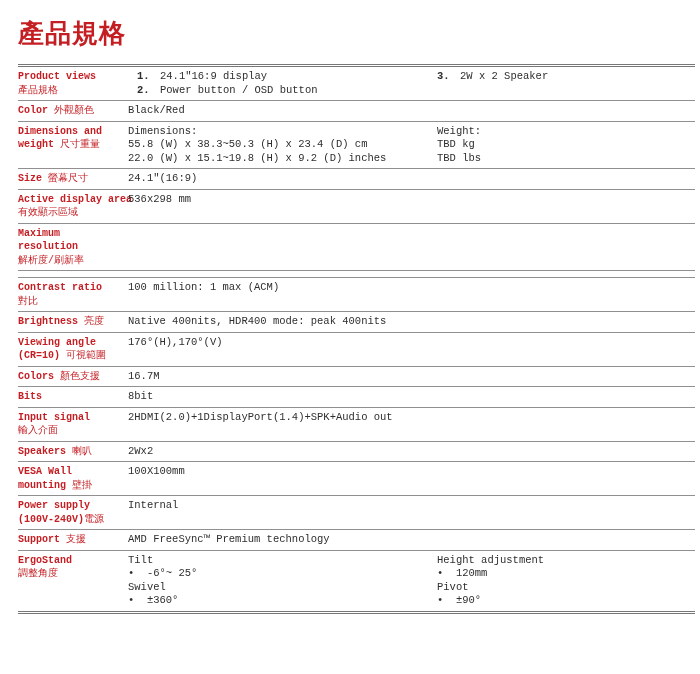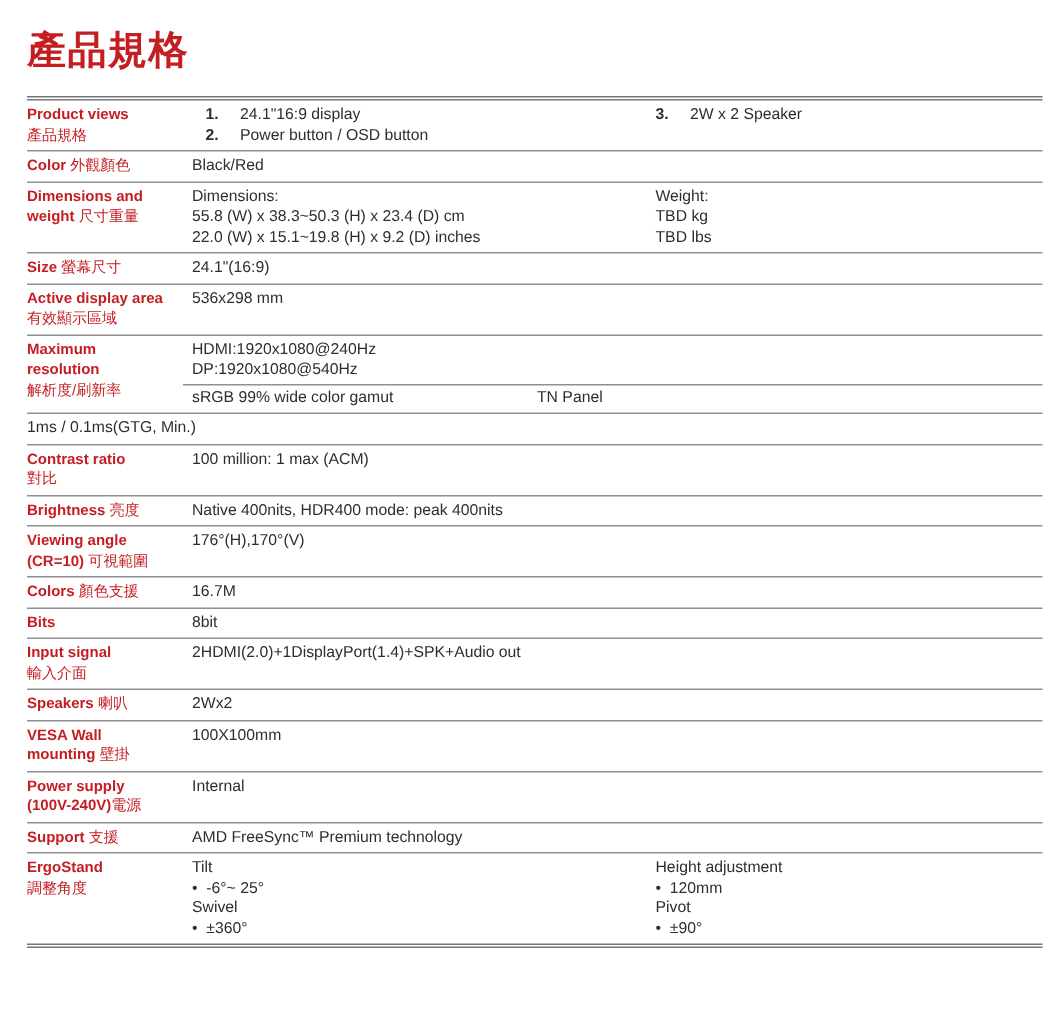--- a/index.html
+++ b/index.html
@@ -11,20 +11,21 @@
   }
   .page{padding:18px 5px 0 18px}
   h1{
     font-size:26px;font-weight:bold;color:var(--accent);
     letter-spacing:1px;line-height:30px;margin-bottom:16px;
   }
   .spec-table{
     width:677px;
     border-top:3px double var(--rule);
     border-bottom:3px double var(--rule);
+    font-family:Liberation Mono, monospace;
   }
   .row{display:flex;border-bottom:1px solid var(--line);padding:3px 0 3px}
   .row:last-child{border-bottom:none}
   .label{
     width:110px;flex:none;color:var(--accent);
     font-size:10px;line-height:13.5px;padding-right:4px;
   }
   .lab-line{white-space:nowrap}
   .label .b{font-weight:bold}
   .value{
@@ -102,34 +103,22 @@
         <div class="value">
           <div class="vline">536x298 mm</div>
         </div>
       </div>
       <div class="row">
         <div class="label">
           <div class="lab-line"><span class="b">Maximum</span></div>
           <div class="lab-line"><span class="b">resolution</span></div>
           <div class="lab-line"><span>解析度/刷新率</span></div>
         </div>
-        <div class="value">
-          <div class="vline">HDMI:1920x1080@240Hz</div>
-          <div class="vline">DP:1920x1080@540Hz</div>
-          <div class="subdiv"></div>
-          <div class="subline">
-            <div class="vline">sRGB 99% wide color gamut</div>
-            <div class="vline tn">TN Panel</div>
-          </div>
-        </div>
-      </div>
-      <div class="row">
-        <div class="value">
-          <div class="vline">1ms / 0.1ms(GTG, Min.)</div>
-        </div>
+      </div>
+      <div class="row">
       </div>
       <div class="row">
         <div class="label">
           <div class="lab-line"><span class="b">Contrast ratio</span></div>
           <div class="lab-line"><span>對比</span></div>
         </div>
         <div class="value">
           <div class="vline">100 million: 1 max (ACM)</div>
         </div>
       </div>

